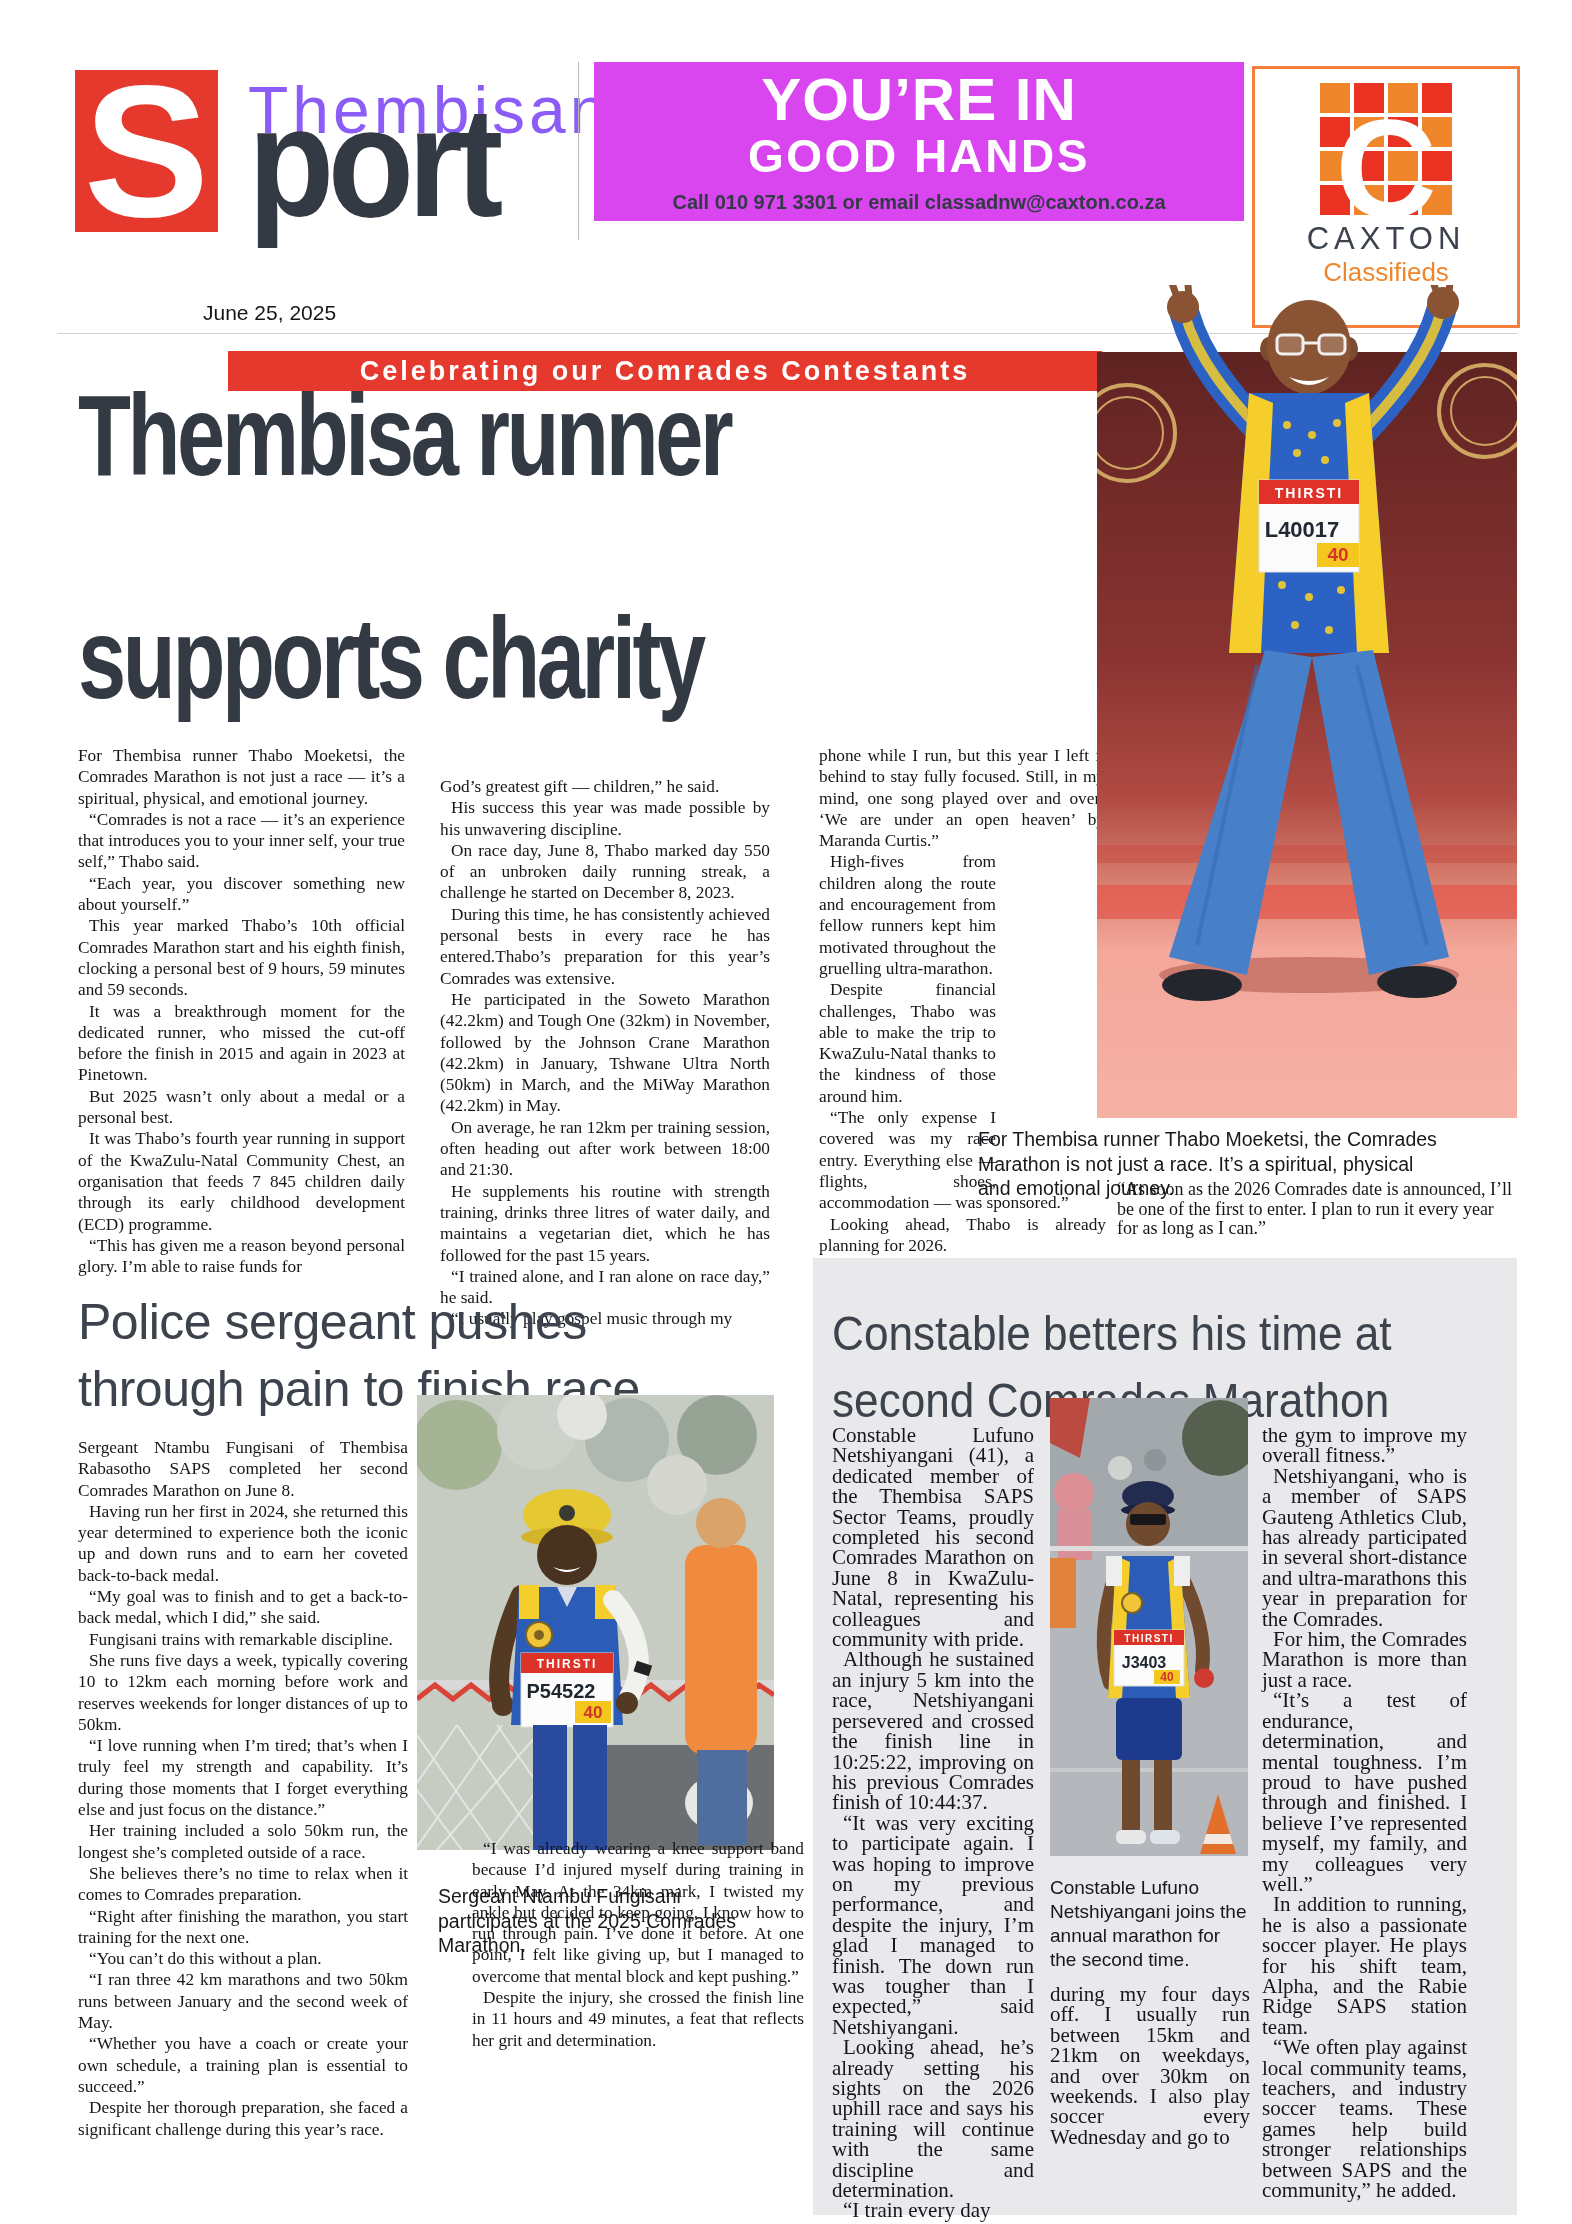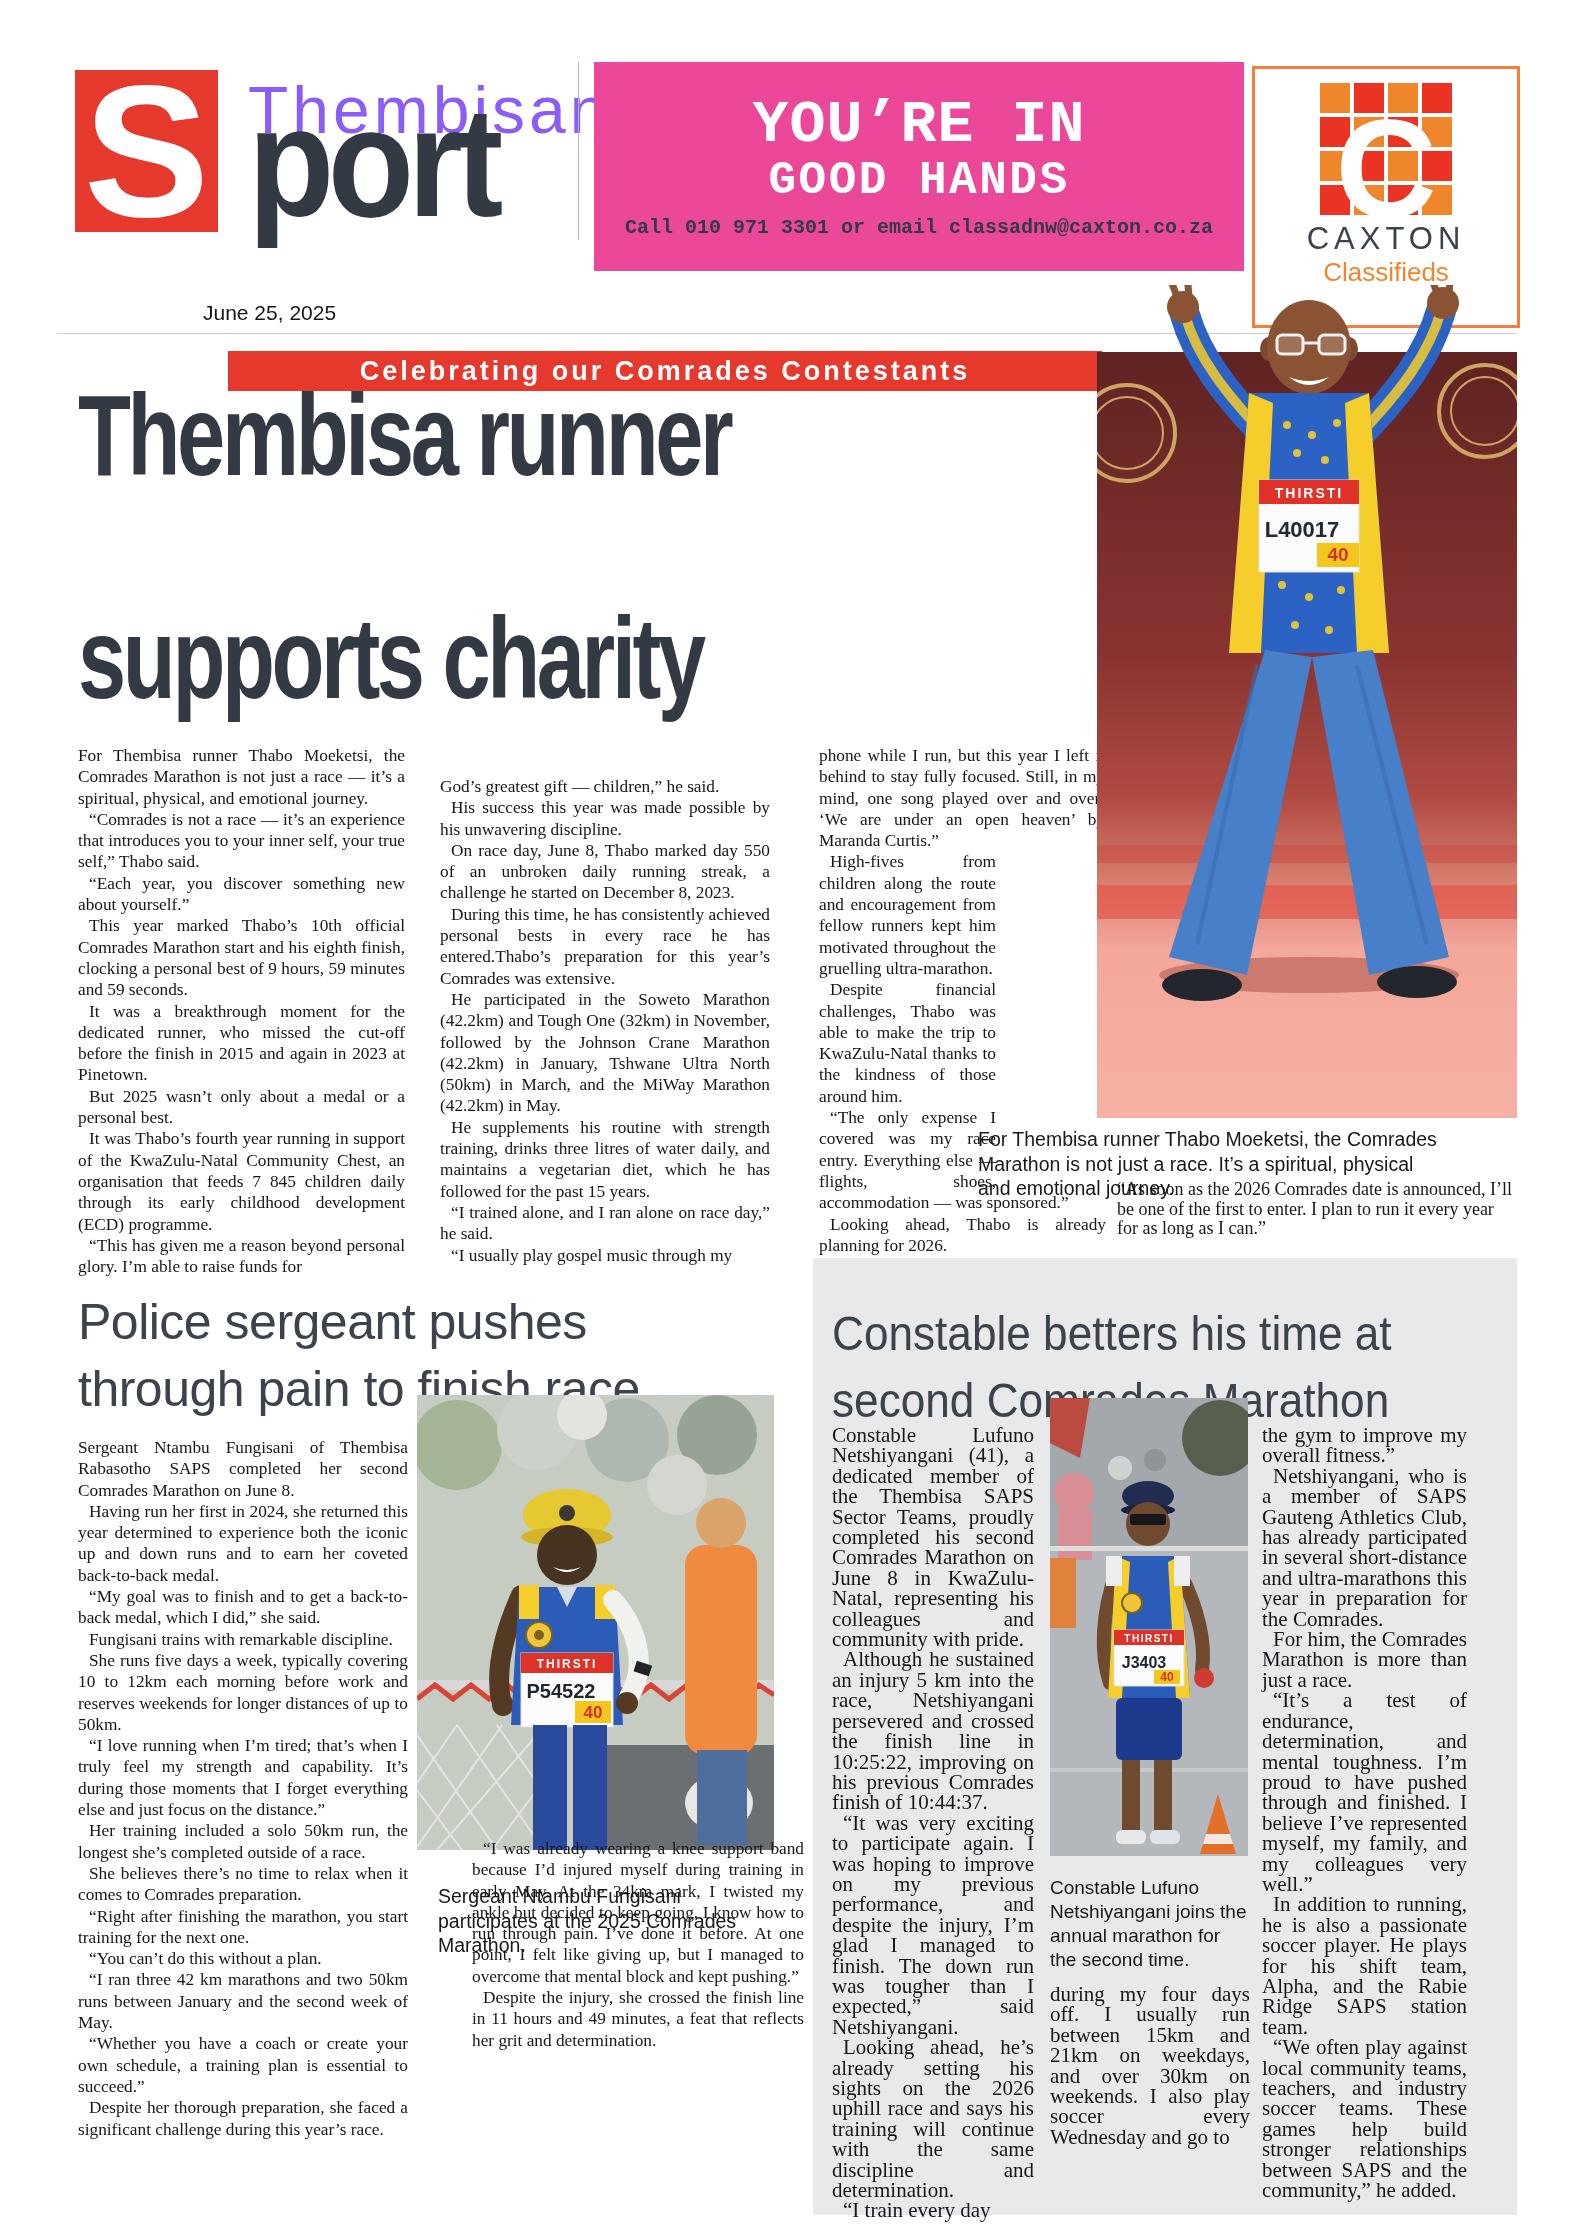--- a/index.html
+++ b/index.html
@@ -12,23 +12,23 @@
   .s-box span{font-family:"Liberation Sans",sans-serif;font-weight:700;font-size:188px;
               color:#fff;line-height:150px;}
   .mast-name{left:248px;top:72px;font-family:"Liberation Sans",sans-serif;font-size:66px;
              letter-spacing:4px;color:#8b5cf6;}
   .mast-port{left:248px;top:84px;font-family:"Liberation Sans",sans-serif;font-weight:700;
              font-size:152px;letter-spacing:-7px;color:#343a43;line-height:1;
              transform:scale(0.93,1.02);transform-origin:left top;white-space:nowrap;}
   .mast-date{left:203px;top:301px;font-family:"Liberation Sans",sans-serif;font-size:21px;color:#15161a;}
   .vrule{left:578px;top:62px;width:1px;height:178px;background:#b9b9b9;}
   .hrule{left:57px;top:333px;width:1460px;height:1px;background:#cfcfcf;}
-  .ad{left:594px;top:62px;width:650px;height:209px;background:#ec4899;display:flex;
+  .ad{left:594px;top:62px;width:650px;height:159px;background:#d946ef;display:flex;
       flex-direction:column;align-items:center;justify-content:center;
-      font-family:Liberation Mono, monospace;}
+      font-family:Liberation Sans, sans-serif;}
   .ad .l1{font-size:60px;font-weight:700;color:#fff;letter-spacing:1px;line-height:62px;}
   .ad .l2{font-size:46px;font-weight:700;color:#fff;letter-spacing:2.5px;line-height:50px;}
   .ad .l3{font-size:20px;font-weight:700;color:#323a46;margin-top:10px;}
   .cx-box{left:1252px;top:66px;width:262px;height:256px;border:3px solid #f47e3a;background:#fff;}
   .cx-grid{position:relative;width:132px;display:grid;grid-template-columns:repeat(4,30px);
            gap:4px;margin:14px auto 6px;}
   .cx-grid i{height:30px;display:block;background:#ea3323;}
   .cx-grid i:nth-child(1),.cx-grid i:nth-child(3),.cx-grid i:nth-child(6),.cx-grid i:nth-child(8),
   .cx-grid i:nth-child(9),.cx-grid i:nth-child(11),.cx-grid i:nth-child(14),.cx-grid i:nth-child(16){background:#f0862c;}
   .cx-c{position:absolute;left:0;top:40px;width:100%;text-align:center;
@@ -125,20 +125,21 @@
       <p>But 2025 wasn’t only about a medal or a personal best.</p>
       <p>It was Thabo’s fourth year running in support of the KwaZulu-Natal Community Chest, an organisation that feeds 7 845 children daily through its early childhood development (ECD) programme.</p>
       <p>“This has given me a reason beyond personal glory. I’m able to raise funds for</p>
     </div>
   <div class="abs body" style="left:440px;top:745px;width:330px;margin-top:31px;">
       <p>God’s greatest gift — children,” he said.</p>
       <p>His success this year was made possible by his unwavering discipline.</p>
       <p>On race day, June 8, Thabo marked day 550 of an unbroken daily running streak, a challenge he started on December 8, 2023.</p>
       <p>During this time, he has consistently achieved personal bests in every race he has entered.Thabo’s preparation for this year’s Comrades was extensive.</p>
       <p>He participated in the Soweto Marathon (42.2km) and Tough One (32km) in November, followed by the Johnson Crane Marathon (42.2km) in January, Tshwane Ultra North (50km) in March, and the MiWay Marathon (42.2km) in May.</p>
+      <p>On average, he ran 12km per training session, often heading out after work between 18:00 and 21:30.</p>
       <p>He supplements his routine with strength training, drinks three litres of water daily, and maintains a vegetarian diet, which he has followed for the past 15 years.</p>
       <p>“I trained alone, and I ran alone on race day,” he said.</p>
       <p>“I usually play gospel music through my</p>
     </div>
   <div class="abs body" style="left:803px;top:745px;width:287px;margin-left:16px;">
     <span class="sp1"></span><span class="sp2"></span>
     <span><p>phone while I run, but this year I left it behind to stay fully focused. Still, in my mind, one song played over and over: ‘We are under an open heaven’ by Maranda Curtis.”</p><p>High-fives from children along the route and encouragement from fellow runners kept him motivated throughout the gruelling ultra-marathon.</p><p>Despite financial challenges, Thabo was able to make the trip to KwaZulu-Natal thanks to the kindness of those around him.</p><p>“The only expense I covered was my race entry. Everything else — flights, shoes, accommodation — was sponsored.”</p><p>Looking ahead, Thabo is already planning for 2026.</p><p>He hopes to keep his charity donation link open year-round and dreams of representing Community Chest at the London Marathon.</p></span>
   </div>
 
   <svg class="abs" style="left:1097px;top:285px;" width="420" height="833" viewBox="0 0 420 833">

